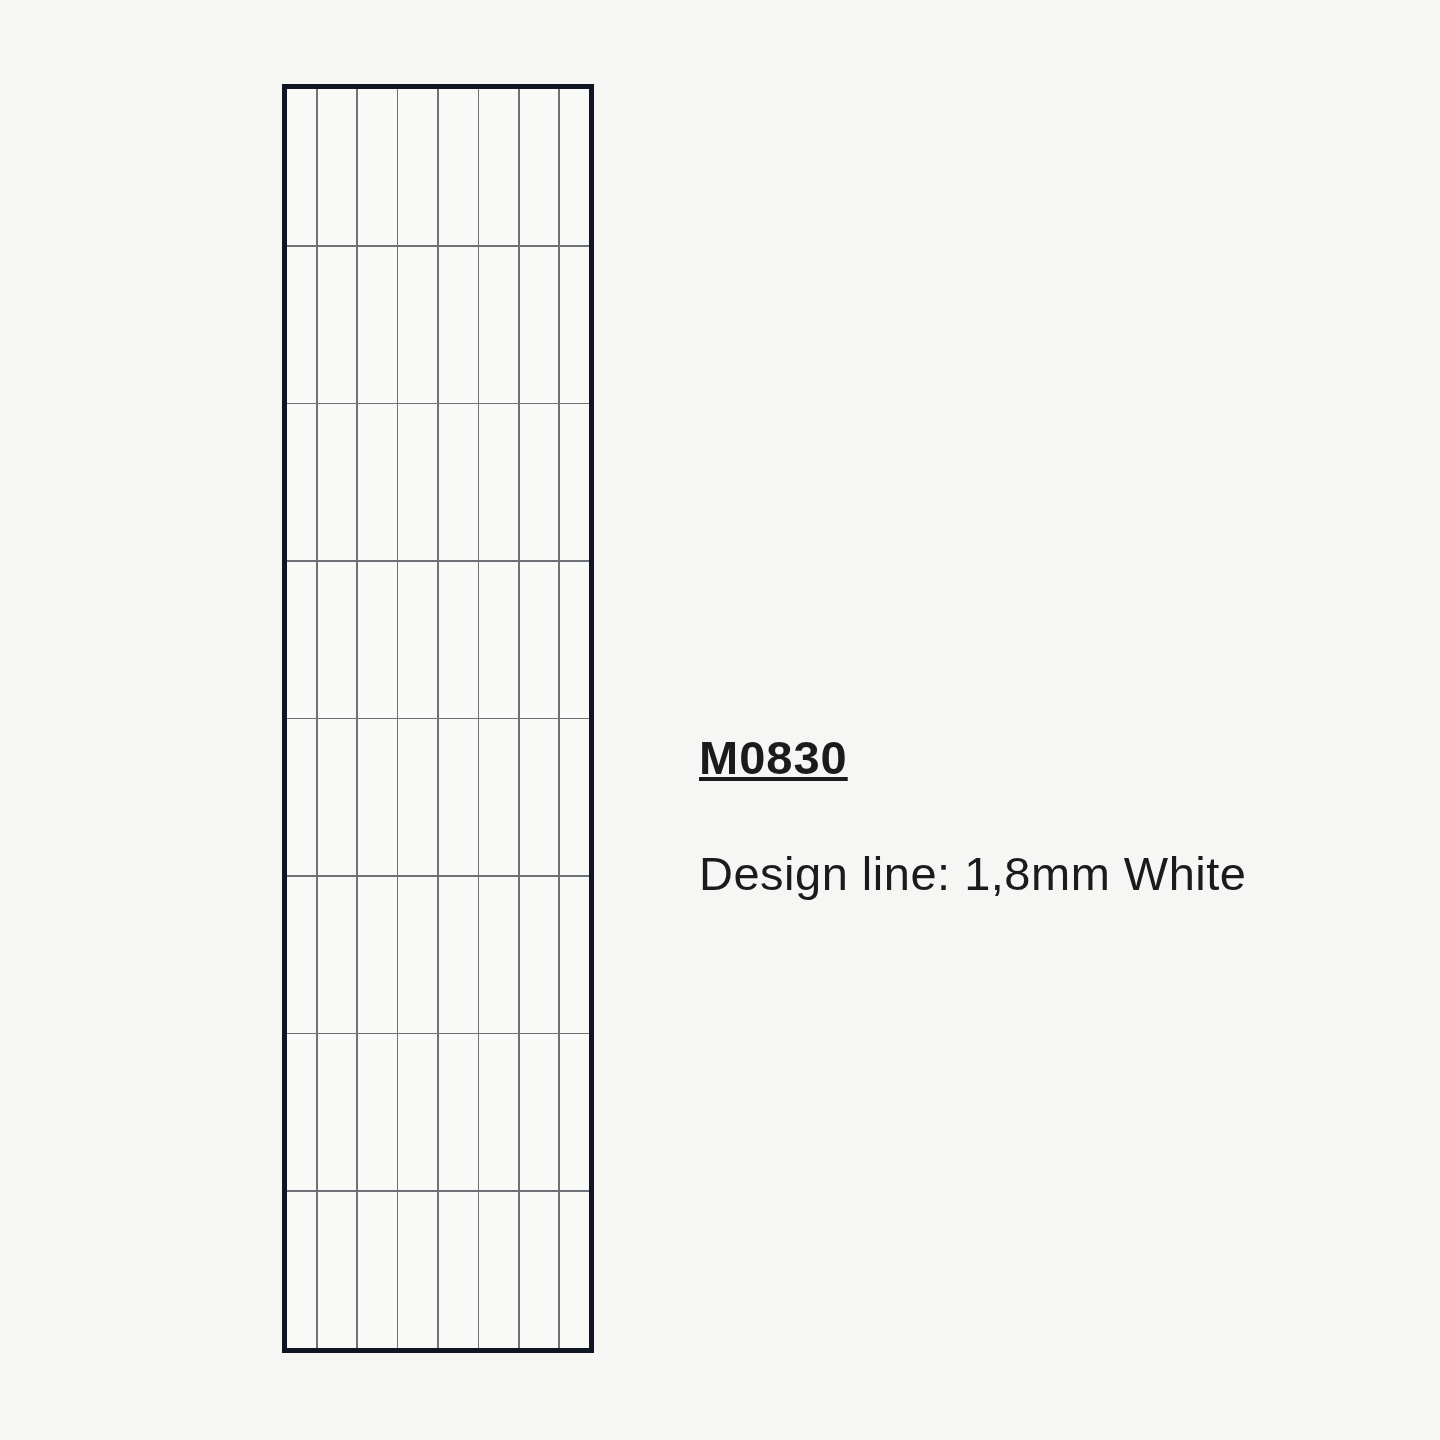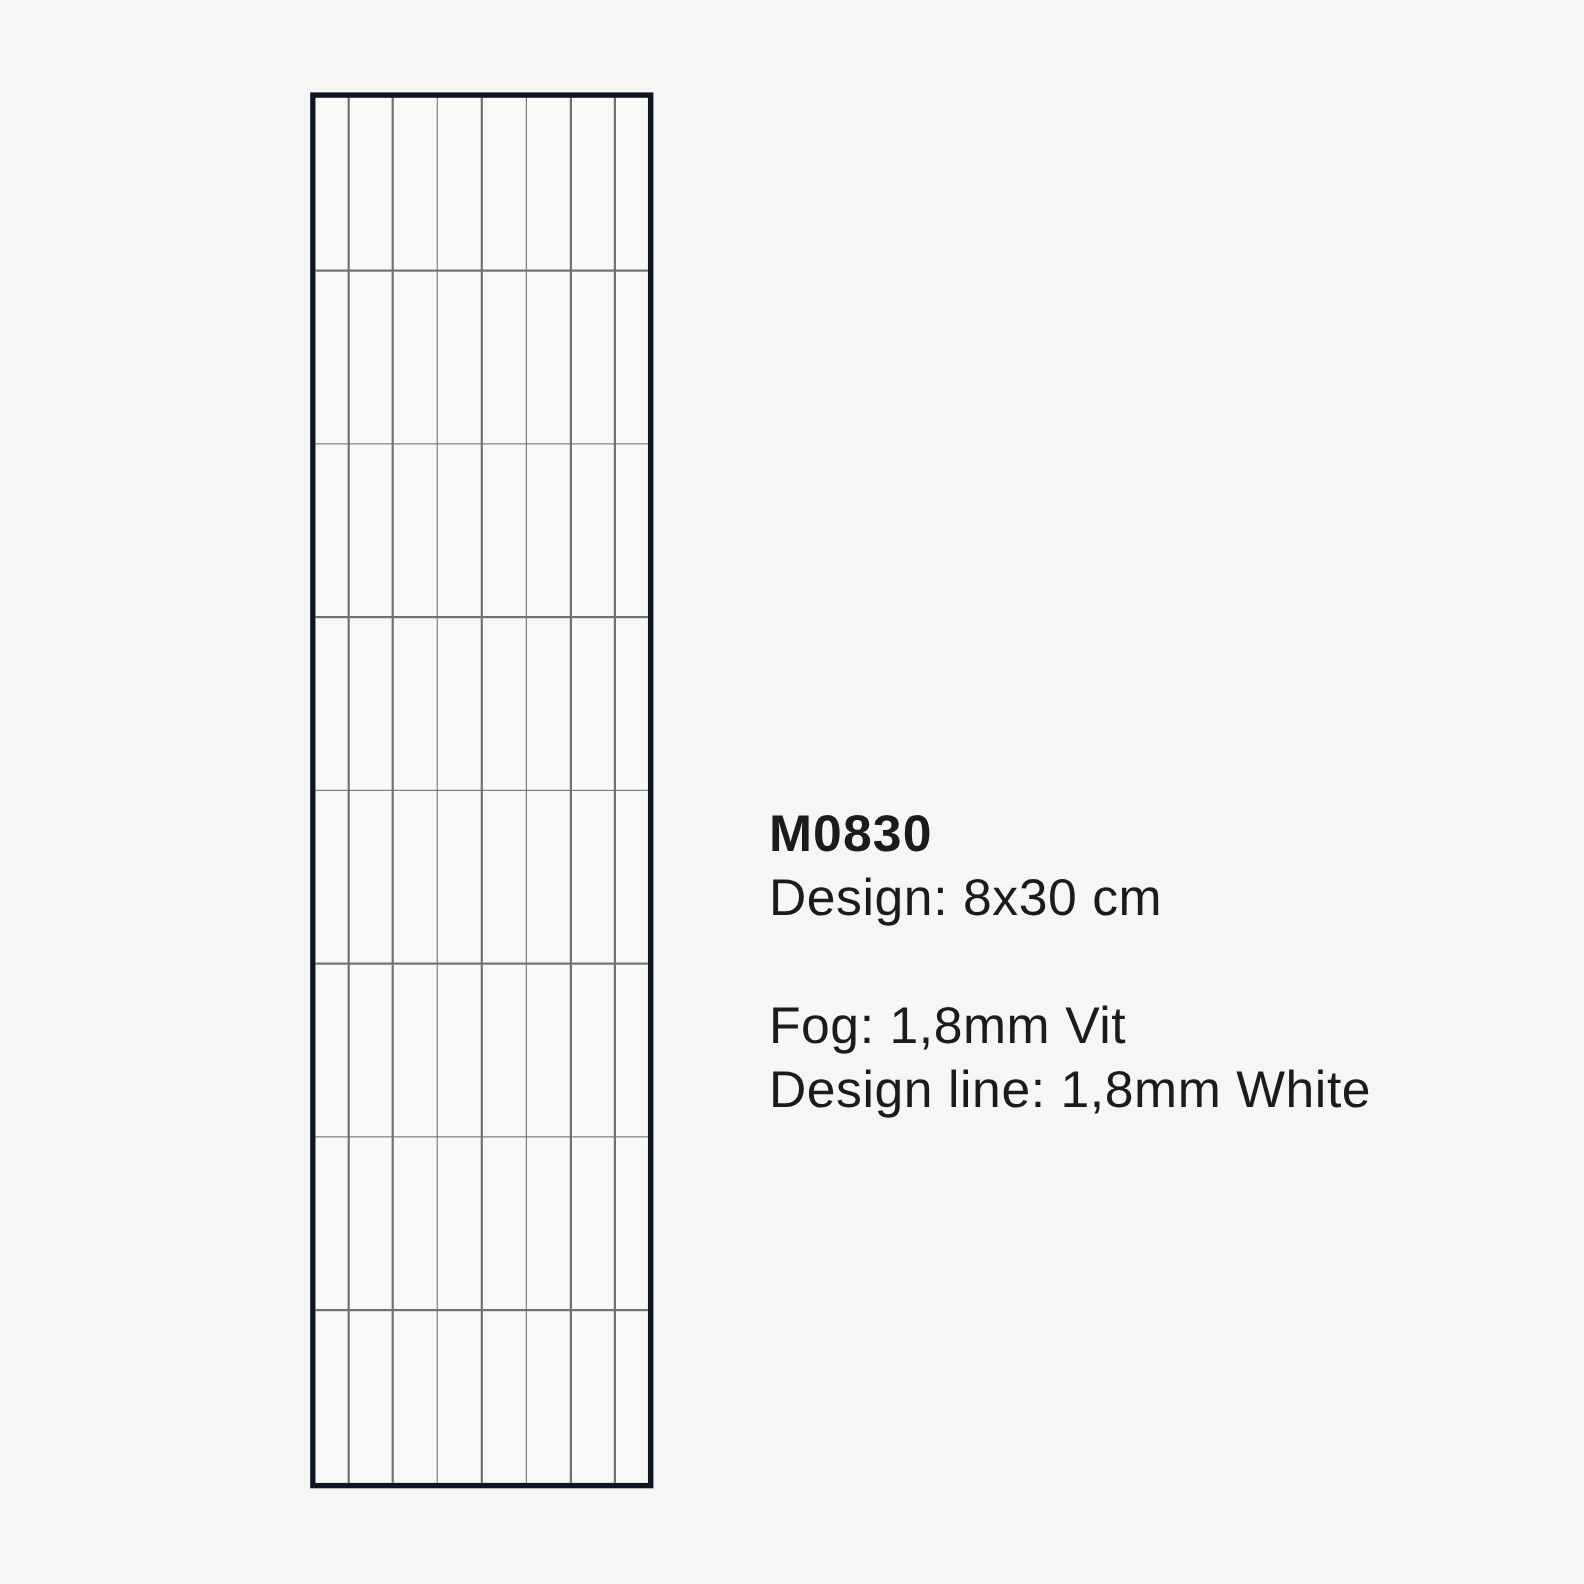--- a/index.html
+++ b/index.html
@@ -45,20 +45,21 @@
     top: 729px;
     font-size: 47px;
     line-height: 58px;
     font-weight: 300;
     letter-spacing: 0.5px;
     white-space: nowrap;
   }
   .specs .code {
     font-weight: 700;
     letter-spacing: 1px;
+    text-decoration: underline;
   }
   .spacer-line {
     height: 58px;
   }
 </style>
 </head>
 <body style="--bg: #f6f6f5; --text: #1b1b1b; --panel-border: #0e1623; --grid-line: #6e7277; --tile-fill: #f9f9f8;">
 
 <div class="panel">
   <div class="tile-grid" style="grid-template-columns: 60fr 80fr 80fr 80fr 80fr 80fr 80fr 60fr; grid-template-rows: repeat(8, 1fr);">
@@ -124,22 +125,20 @@
       <div class="tile-cell"></div>
       <div class="tile-cell"></div>
       <div class="tile-cell"></div>
       <div class="tile-cell"></div>
       <div class="tile-cell"></div>
     </div>
 </div>
 
 <div class="specs">
   <div class="code">M0830</div>
-  <div>Design: 8x30 cm</div>
 
   <div class="spacer-line"></div>
 
-  <div>Fog: 1,8mm Vit</div>
   <div>Design line: 1,8mm White</div>
 
   <div class="spacer-line"></div>
 
 </div>
 
 </body></html>

